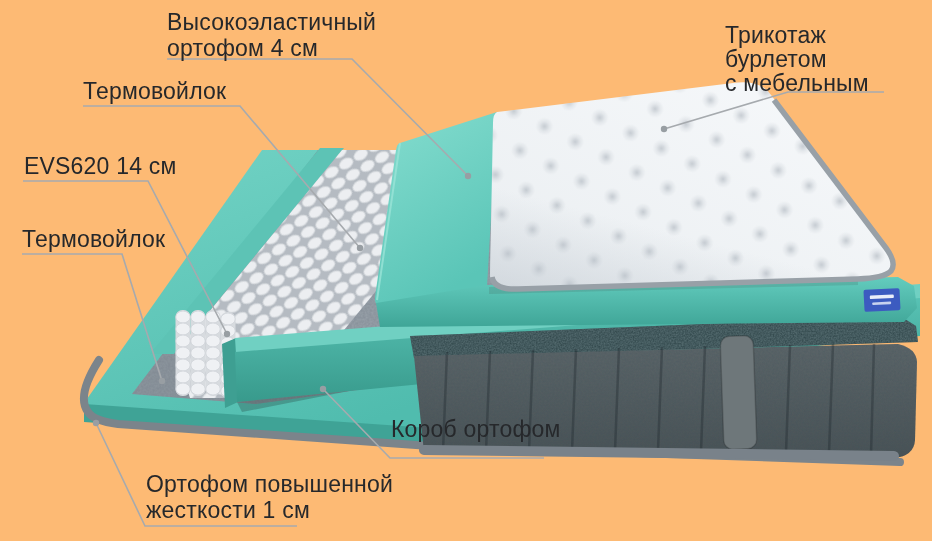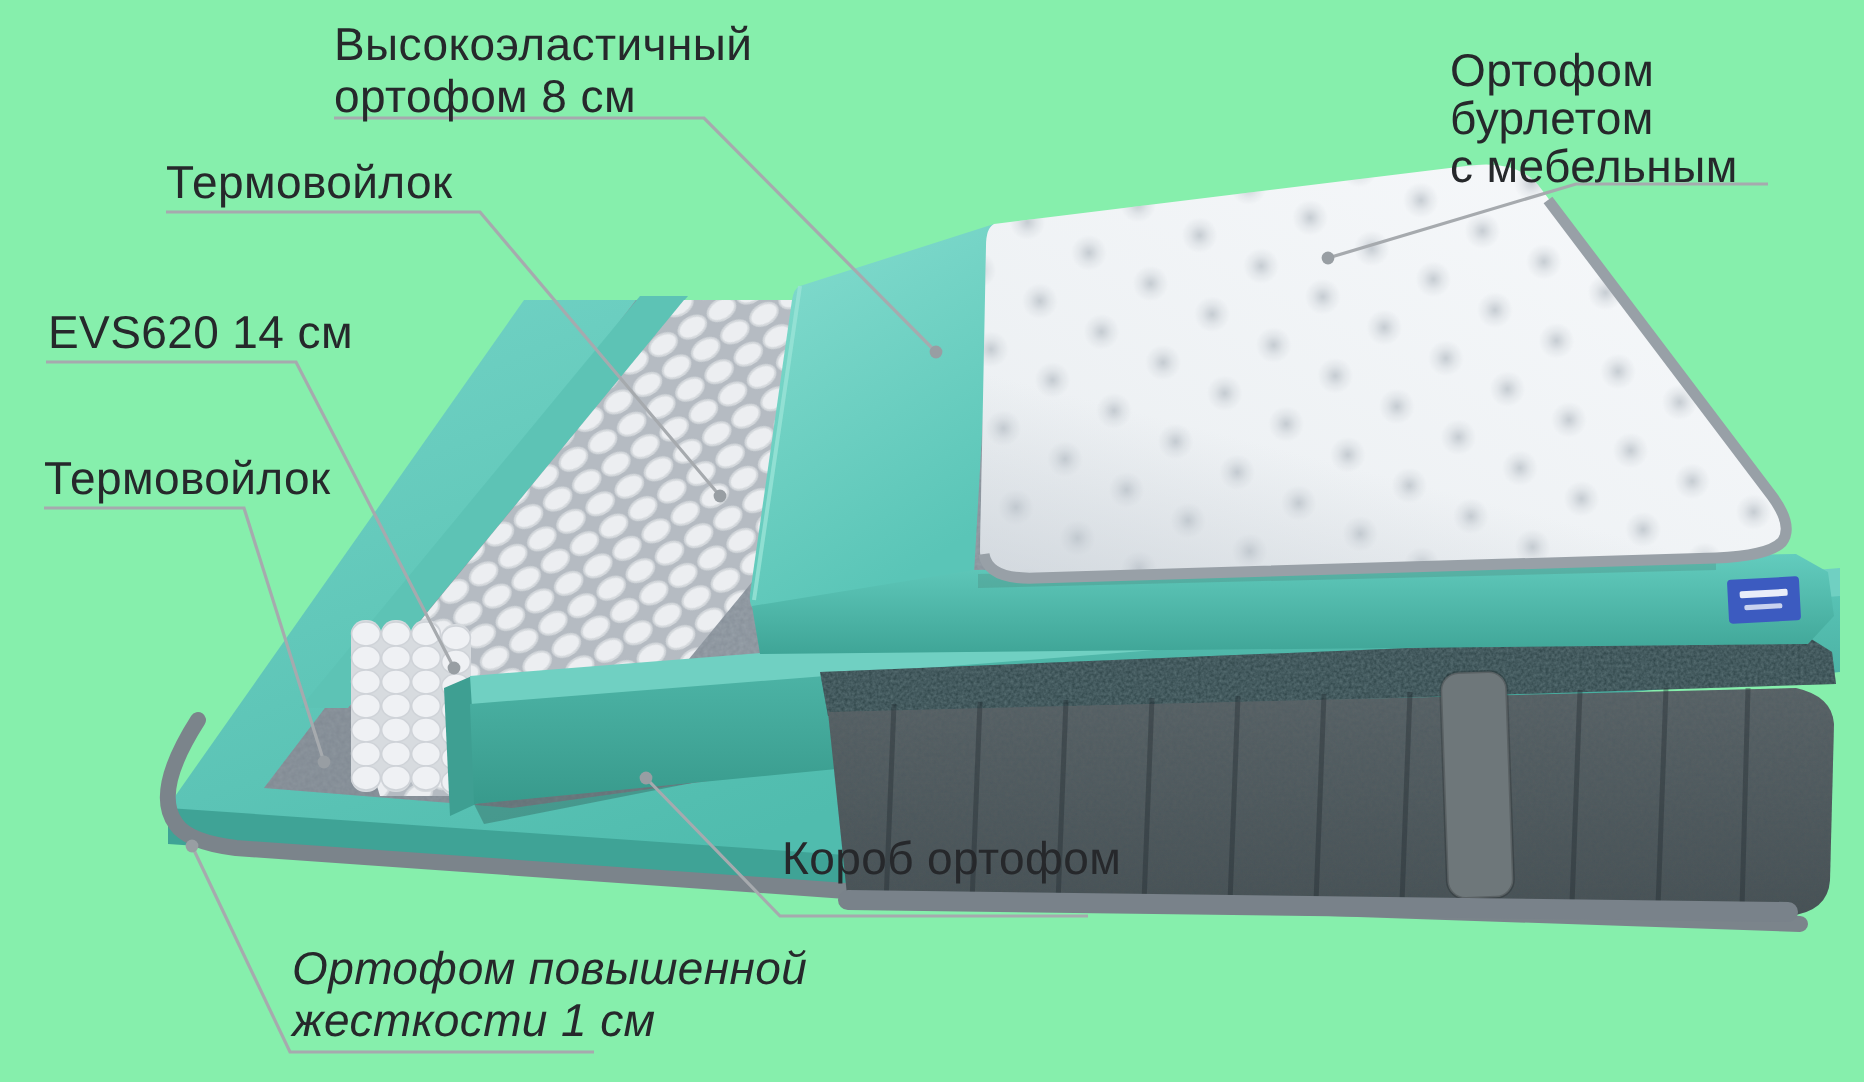--- a/index.html
+++ b/index.html
@@ -1,18 +1,18 @@
 <!DOCTYPE html>
 <html><head>
 <meta charset="utf-8">
 <style>
   html,body{margin:0;padding:0;background:#ffffff;}
   .scene{
     position:relative;width:932px;height:541px;overflow:hidden;
-    background:#86efac;font-family:"Liberation Sans",sans-serif;
+    background:#fdba74;font-family:"Liberation Sans",sans-serif;
   }
   .scene svg.illu{position:absolute;left:0;top:0;}
   .label{
     position:absolute;color:#26282b;font-size:23px;line-height:26px;
     letter-spacing:0.2px;white-space:nowrap;
   }
   .label span{display:block;}
   .label.small-lh span{line-height:24px;}
 </style>
 </head>
@@ -183,43 +183,43 @@
           <circle cx="227" cy="334" r="3.2"></circle>
         <circle cx="162" cy="381" r="3.2"></circle>
           <circle cx="323" cy="389" r="3.2"></circle>
         <circle cx="96" cy="423" r="3.2"></circle>
       </g>
     </g>
   </svg>
 
   <div class="label" style="left:167px;top:9px;">
     <span>Высокоэластичный</span>
-    <span>ортофом 8 см</span>
+    <span>ортофом 4 см</span>
   </div>
 
   <div class="label small-lh" style="left:725px;top:23px;">
-    <span>Ортофом</span>
+    <span>Трикотаж</span>
     <span>бурлетом</span>
     <span>с мебельным</span>
   </div>
 
   <div class="label" style="left:83px;top:78px;">
     <span>Термовойлок</span>
   </div>
 
   <div class="label" style="left:24px;top:153px;">
     <span>EVS620 14 см</span>
   </div>
 
   <div class="label" style="left:22px;top:226px;">
     <span>Термовойлок</span>
   </div>
 
   <div class="label" style="left:391px;top:416px;">
     <span>Короб ортофом</span>
   </div>
 
-  <div class="label" style="left:146px;top:471px;font-style:italic;">
+  <div class="label" style="left:146px;top:471px;">
     <span>Ортофом повышенной</span>
     <span>жесткости 1 см</span>
   </div>
 
 </div>
 
 </body></html>

